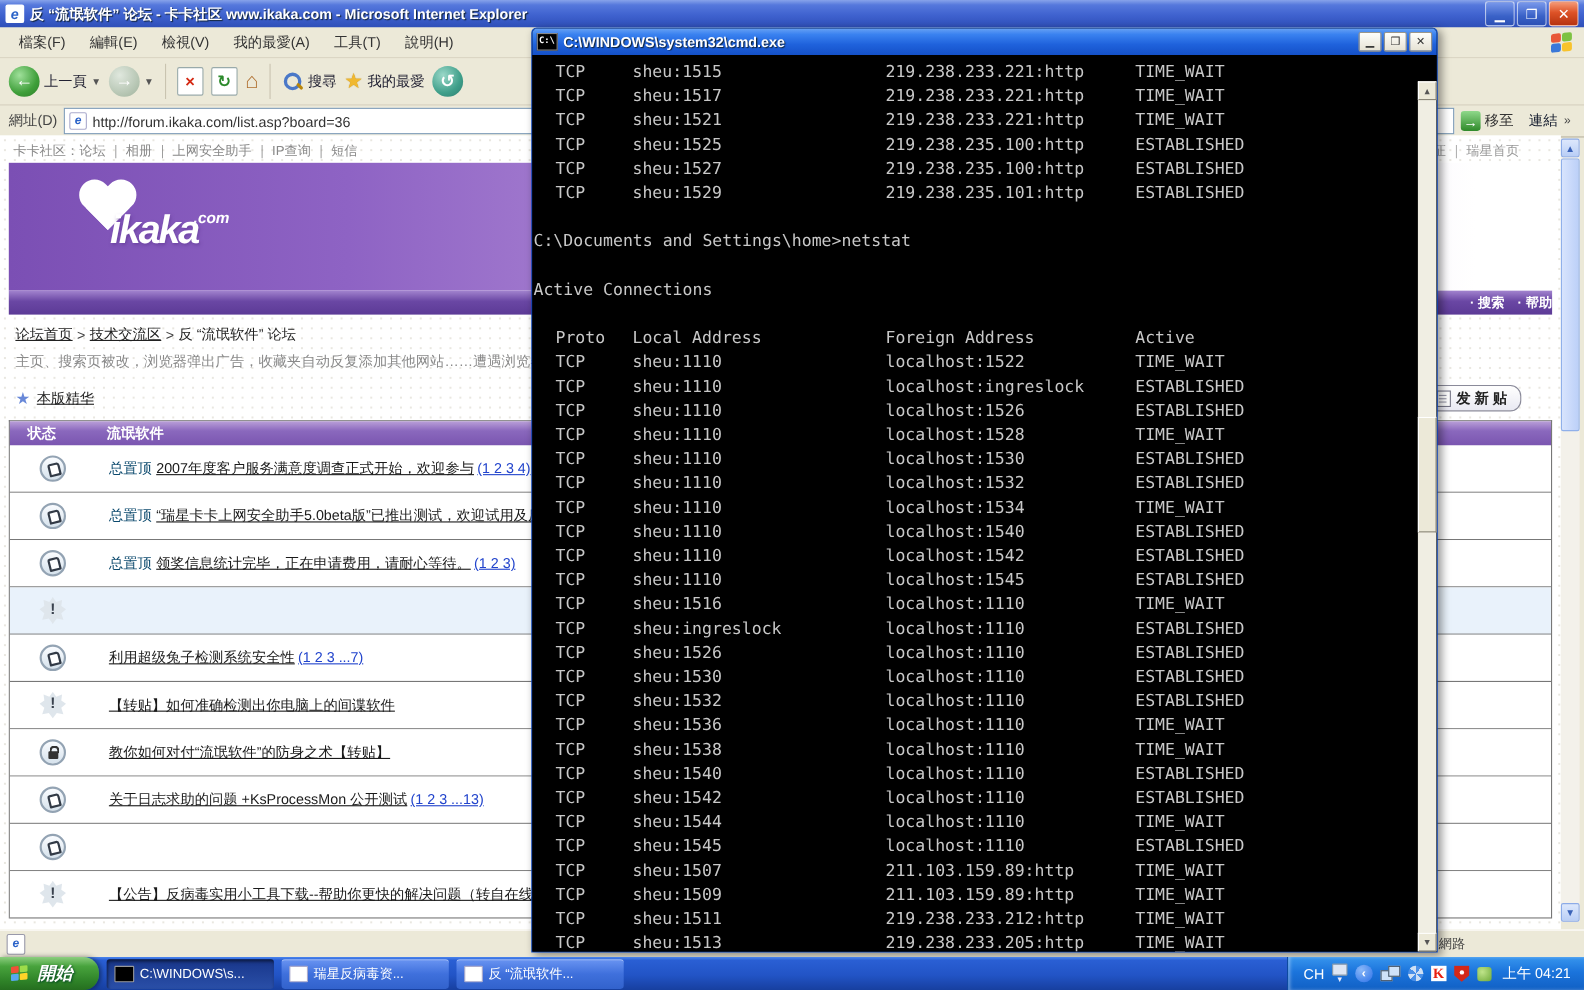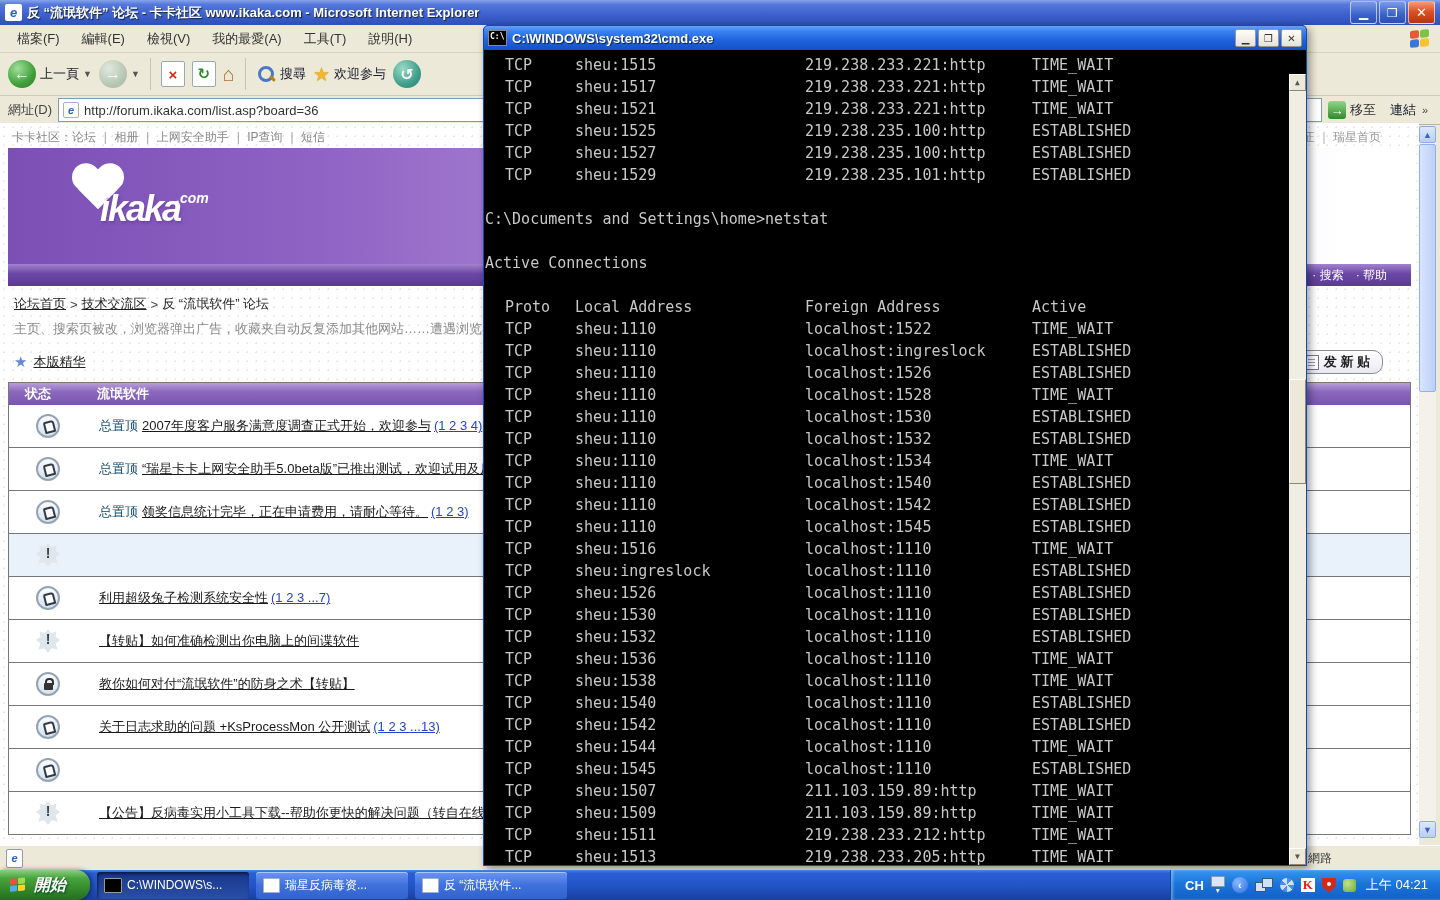--- a/index.html
+++ b/index.html
@@ -74,21 +74,21 @@
     background:linear-gradient(90deg,#7b4fb4 0%,#8e63c4 22%,#a982d2 42%,#cdb7e6 62%,#efe8f8 80%,#fff 95%)}
   .heart{position:absolute;left:62px;top:16px;width:56px;height:50px}
   .heart::before,.heart::after{content:"";position:absolute;left:28px;top:0;width:28px;height:45px;background:#fff;
     border-radius:28px 28px 0 0;transform:rotate(-45deg);transform-origin:0 100%}
   .heart::after{left:0;transform:rotate(45deg);transform-origin:100% 100%}
   .logo-text{position:absolute;left:92px;top:40px;color:#fff;font-size:36px;font-weight:bold;font-style:italic;
     letter-spacing:-2px;text-shadow:1px 2px 3px rgba(90,50,140,.5)}
   .logo-com{position:absolute;left:168px;top:42px;color:#fff;font-size:14px;font-weight:bold;font-style:italic}
   .purple-bar{height:22px;margin:0 8px;background:linear-gradient(#a astream) ;background:linear-gradient(#a384cf,#6a47a4 45%,#5c3a96);
     display:flex;align-items:center}
-  .purple-bar-right{margin-left:auto;padding-right:24px;color:#fff;font-size:12px;font-weight:normal}
+  .purple-bar-right{margin-left:auto;color:#fff;font-size:12px;font-weight:bold}
   .breadcrumb{padding:9px 14px 2px 14px;font-size:13px;color:#222;display:flex;gap:4px;align-items:center}
   .crumb{text-decoration:underline;color:#222;cursor:pointer}
   .crumb:last-child{text-decoration:none}
   .crumb-sep{color:#444}
   .notice{padding:5px 14px 0 14px;font-size:13px;color:#8a8a8a;white-space:nowrap;overflow:hidden}
   .essence-row{padding:12px 14px 8px 14px;display:flex;align-items:center;font-size:13px}
   .essence-star{color:#6888d8;font-size:15px;margin-right:6px}
   .essence-link{color:#222;text-decoration:underline;cursor:pointer}
   .newpost-btn{margin-left:auto;margin-right:22px;height:22px;border:1px solid #8a8a9a;border-radius:10px;
     background:linear-gradient(#fff,#e9e9f2);display:flex;align-items:center;gap:5px;padding:0 12px;font-size:13px;
@@ -185,21 +185,21 @@
   .task-btn.active{background:linear-gradient(#18368a,#2a4fa8);box-shadow:inset 1px 2px 3px rgba(0,0,0,.55)}
   .task-btn .tlabel{white-space:nowrap;overflow:hidden}
   .task-icon{width:15px;height:13px;flex:0 0 auto;border-radius:1px}
   .task-icon.cmd{background:#000;border:1px solid #999;color:#fff;font-size:7px;line-height:11px;padding-left:1px;
     font-family:"DejaVu Sans Mono",monospace}
   .task-icon.ie{background:#fff;border:1px solid #aac;color:#2a62c8;font-weight:bold;font-style:italic;font-size:10px;
     display:flex;align-items:center;justify-content:center}
   .tray{margin-left:auto;height:30px;display:flex;align-items:center;gap:7px;padding:0 12px 0 14px;color:#fff;font-size:13px;
     background:linear-gradient(180deg,#3795ee 0%,#1b74dc 45%,#1160c4 100%);border-left:1px solid #0c4aa0;
     box-shadow:inset 2px 0 3px rgba(255,255,255,.35)}
-  .lang{font-weight:bold}
+  .lang{font-weight:normal}
   .kb-ind{display:flex;flex-direction:column;align-items:center;line-height:7px;font-size:8px;color:#eef}
   .kb-ind .kbox{width:12px;height:9px;background:#dde6f4;border:1px solid #89a;border-radius:1px}
   .chev-circle{width:16px;height:16px;border-radius:50%;background:radial-gradient(circle at 35% 30%,#8ab8f8,#2a70e8);
     color:#fff;font-size:11px;font-weight:bold;display:flex;align-items:center;justify-content:center}
   .net-icon{position:relative;width:18px;height:14px}
   .net-icon::before,.net-icon::after{content:"";position:absolute;width:9px;height:8px;background:#cfe2f8;border:1px solid #456}
   .net-icon::before{left:0;top:4px}.net-icon::after{left:7px;top:0}
   .pinwheel{width:14px;height:14px;border-radius:50%;
     background:conic-gradient(#4a90e8 0 12%,#cfe0f4 12% 25%,#4a90e8 25% 37%,#cfe0f4 37% 50%,#4a90e8 50% 62%,#cfe0f4 62% 75%,#4a90e8 75% 87%,#cfe0f4 87%)}
   .kav{color:#e82010;background:#fff;font-weight:bold;font-size:13px;line-height:14px;width:14px;text-align:center;
@@ -254,21 +254,21 @@
       <span class="doc-btn stop">×</span>
       <span class="doc-btn refresh">↻</span>
       <span class="home-icon">⌂</span>
       <span class="tb-sep"></span>
       <span class="tb-group">
         <span class="mag"></span>
         <span>搜尋</span>
       </span>
       <span class="tb-group">
         <span class="star-icon">★</span>
-        <span>欢迎参与</span>
+        <span>我的最愛</span>
       </span>
       <span class="circle-btn circle-hist">↺</span>
     </div>
 
     <div class="ie-addressbar">
       <span class="addr-label">網址(D)</span>
       <span class="addr-input">
         <span class="addr-favicon">e</span>
         <span class="addr-text">http://forum.ikaka.com/list.asp?board=36</span>
       </span>

